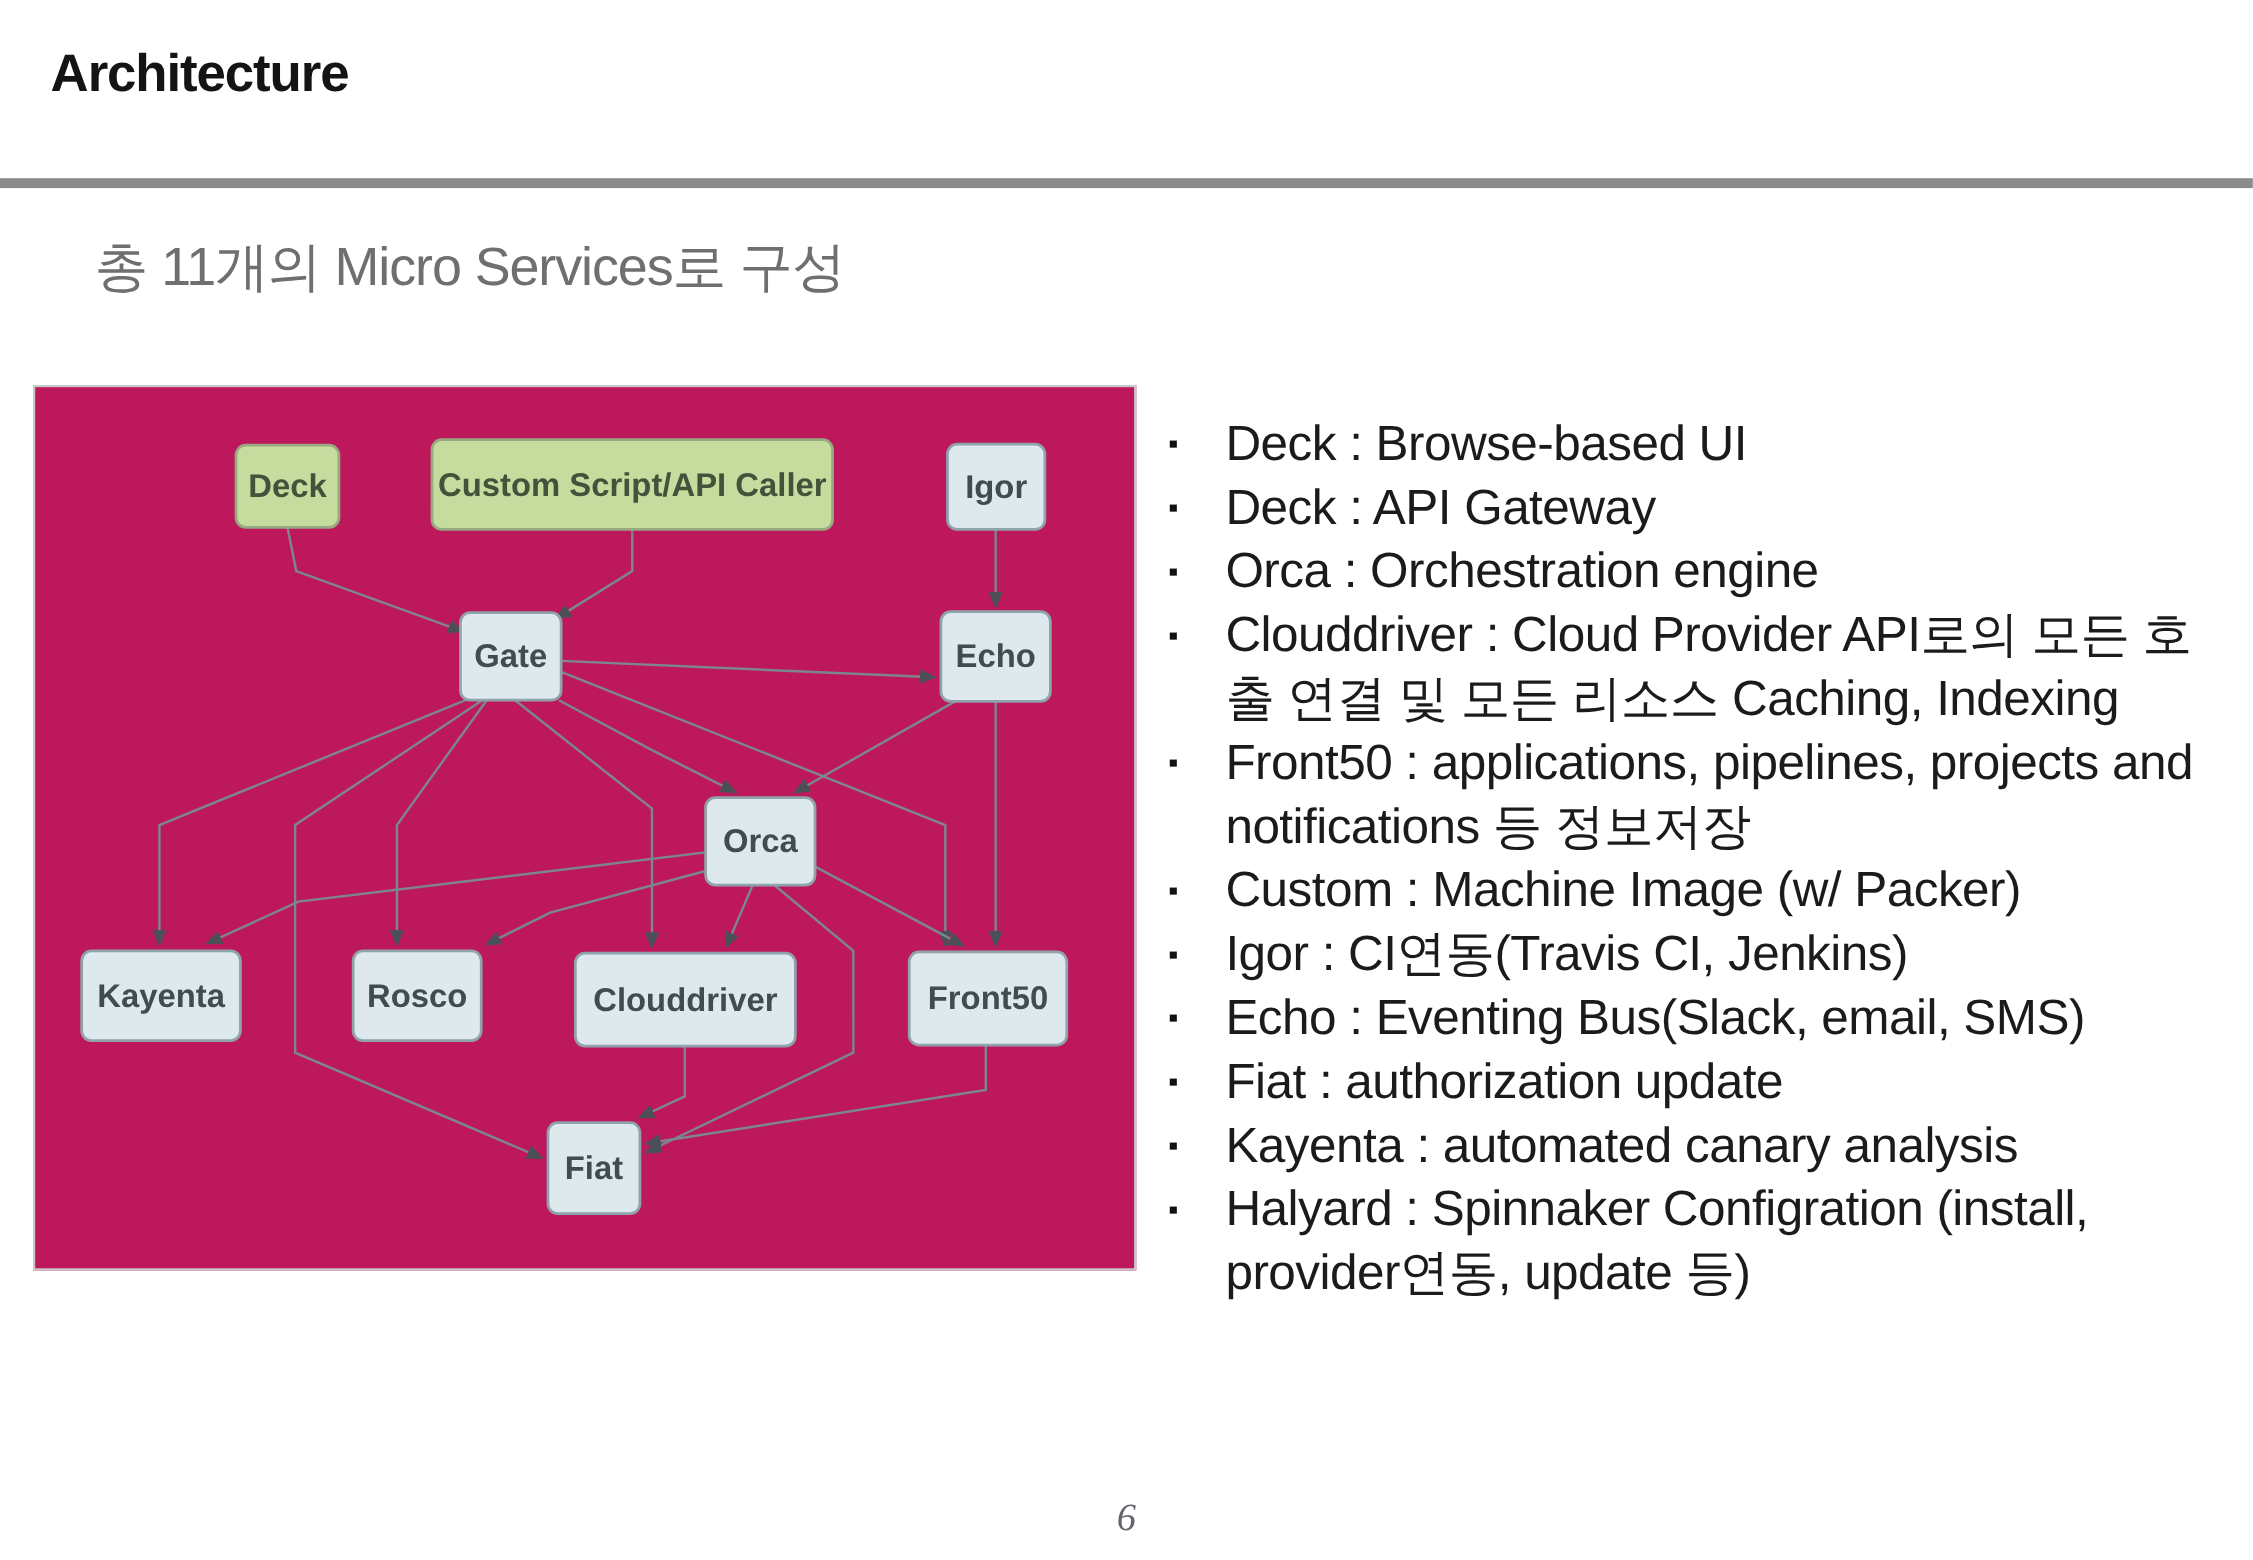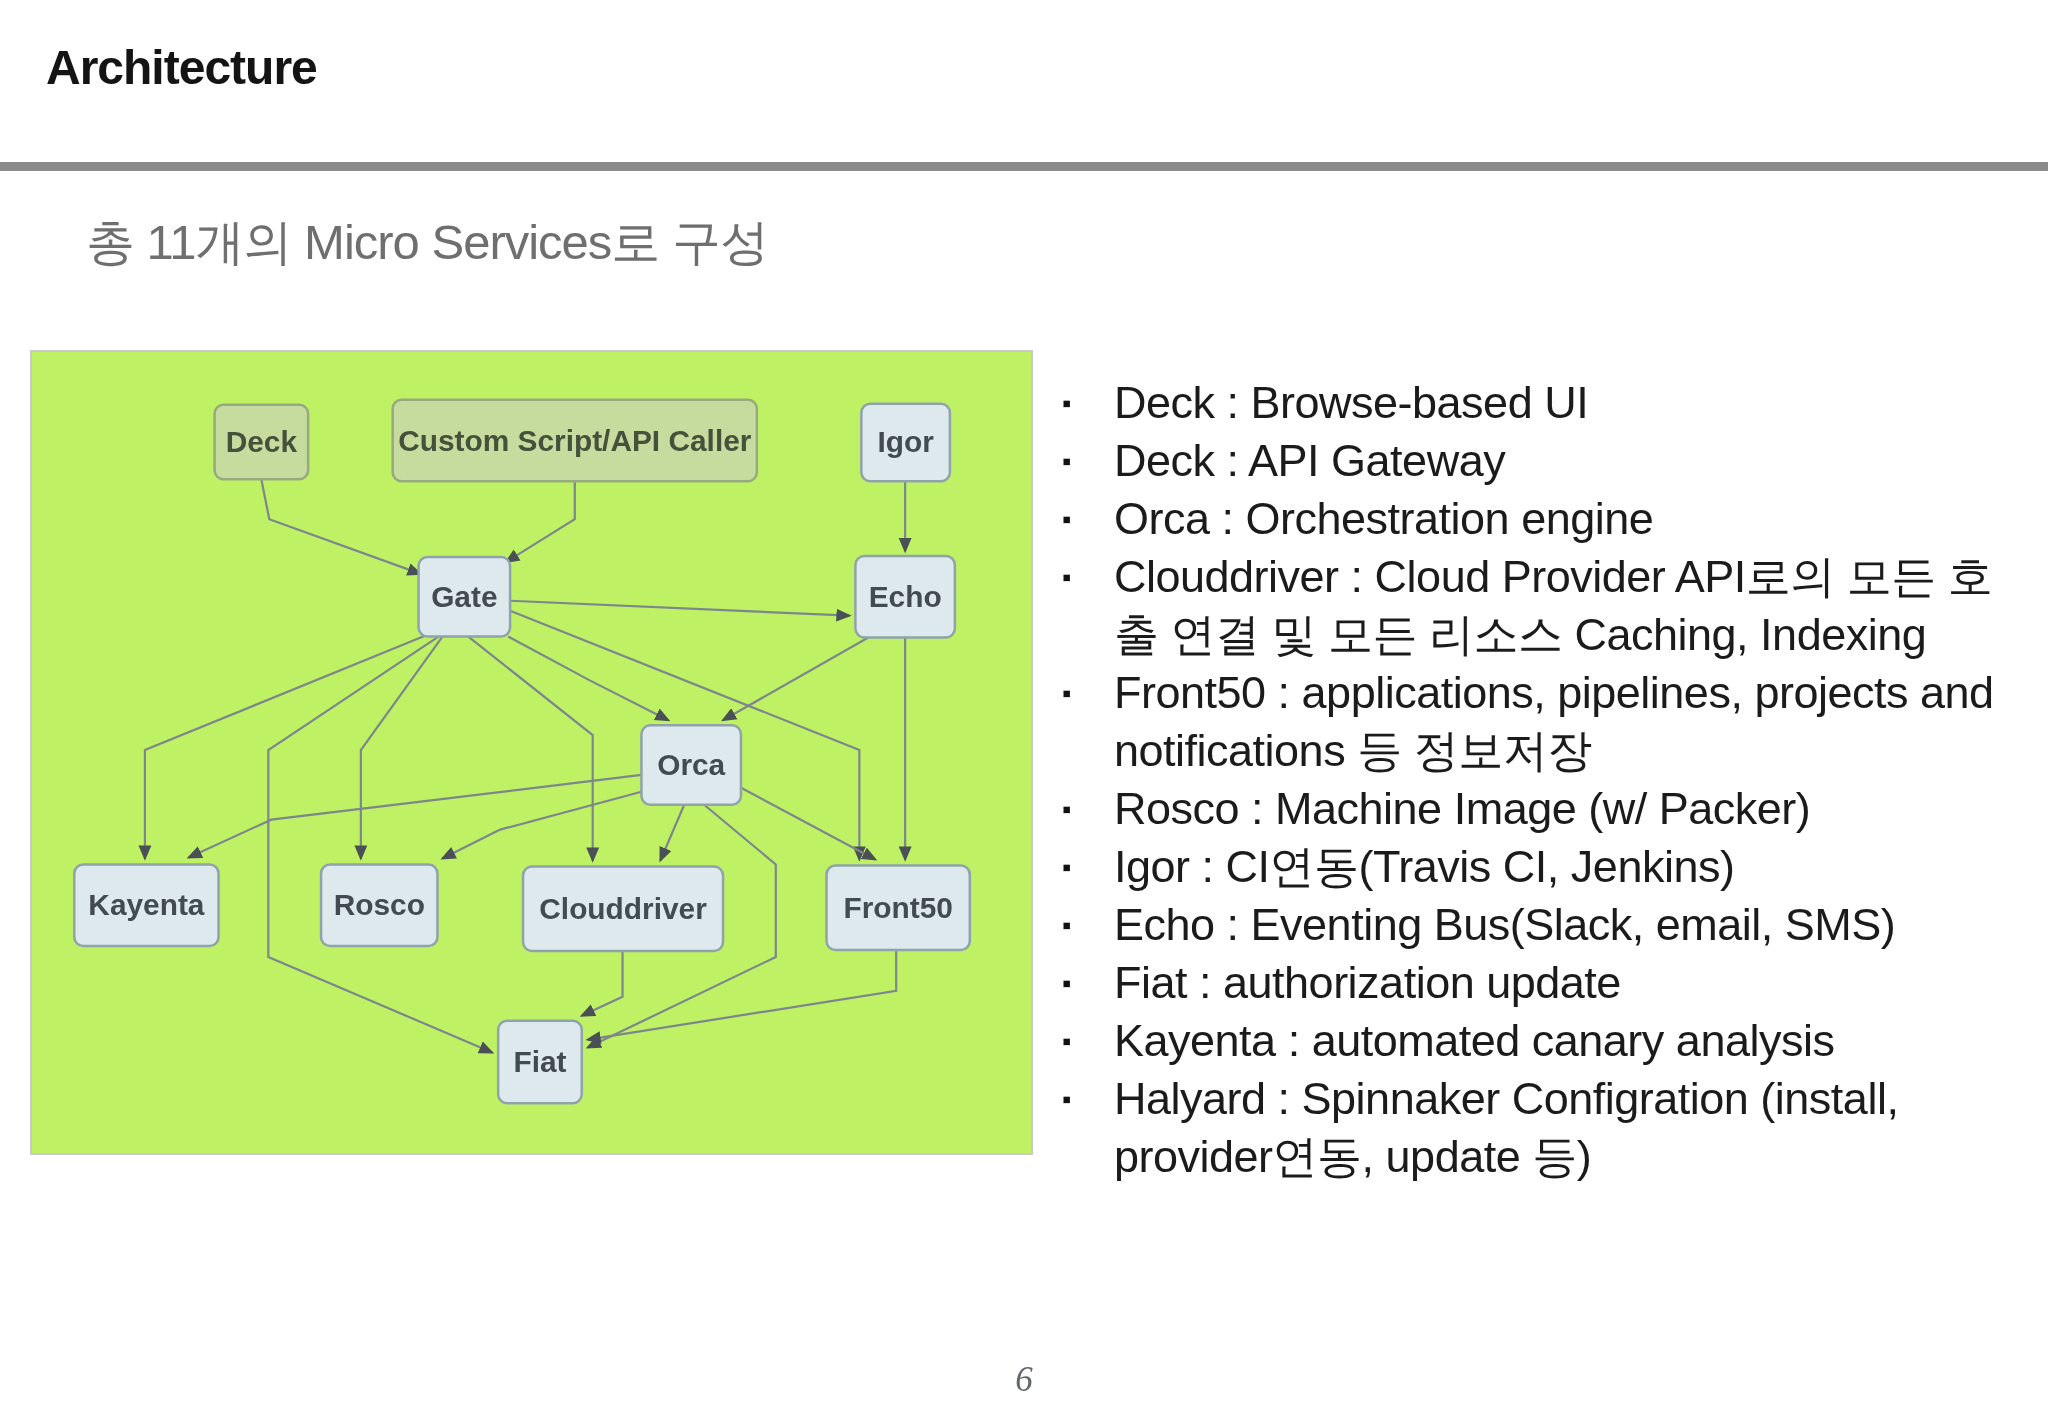--- a/index.html
+++ b/index.html
@@ -15,21 +15,21 @@
   .divider{
     position:absolute;left:0;top:162px;width:2048px;height:9px;
     background:#8b8b8b;
   }
   .subtitle{
     position:absolute;left:86px;top:210px;
     font-size:49px;color:#6f6f6f;letter-spacing:-1px;
   }
   .diagram-panel{
     position:absolute;left:30px;top:350px;width:1003px;height:805px;
-    background:#bef264;border:2px solid #c9c9c9;box-sizing:border-box;
+    background:#be185d;border:2px solid #c9c9c9;box-sizing:border-box;
   }
   .diagram-panel svg{display:block;width:100%;height:100%;}
   .bullet-list{
     position:absolute;left:1062px;top:374px;width:965px;
     list-style:none;margin:0;padding:0;
     font-size:45px;line-height:58px;color:#1b1b1b;letter-spacing:-0.5px;
   }
   .bullet-list li{display:flex;align-items:flex-start;}
   .bullet-marker{
     flex:0 0 52px;width:52px;font-size:26px;line-height:58px;color:#111;
@@ -138,21 +138,21 @@
     <li>
       <span class="bullet-marker">▪</span>
       <span class="bullet-text">Clouddriver : Cloud Provider API로의 모든 호출 연결 및 모든 리소스 Caching, Indexing</span>
     </li>
     <li>
       <span class="bullet-marker">▪</span>
       <span class="bullet-text">Front50 : applications, pipelines, projects and notifications 등 정보저장</span>
     </li>
     <li>
       <span class="bullet-marker">▪</span>
-      <span class="bullet-text">Rosco : Machine Image (w/ Packer)</span>
+      <span class="bullet-text">Custom : Machine Image (w/ Packer)</span>
     </li>
     <li>
       <span class="bullet-marker">▪</span>
       <span class="bullet-text">Igor : CI연동(Travis CI, Jenkins)</span>
     </li>
     <li>
       <span class="bullet-marker">▪</span>
       <span class="bullet-text">Echo : Eventing Bus(Slack, email, SMS)</span>
     </li>
     <li>

